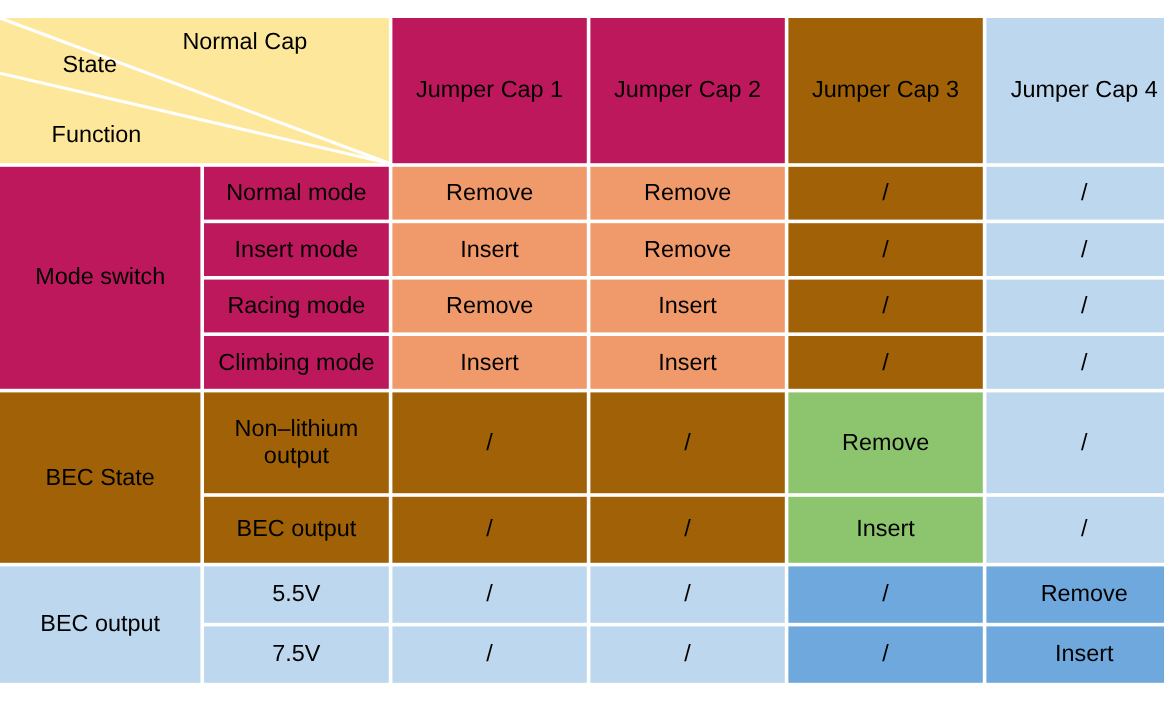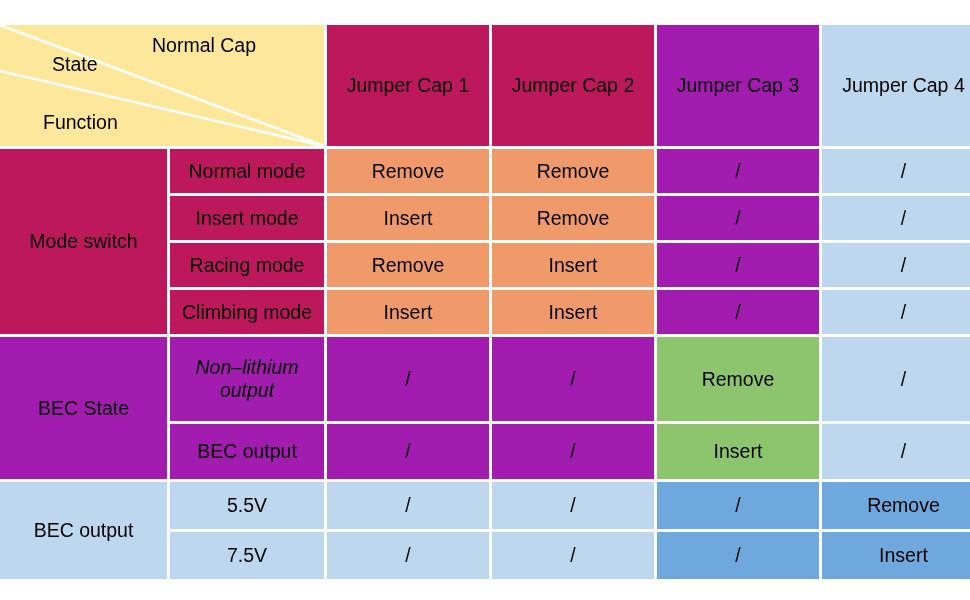--- a/index.html
+++ b/index.html
@@ -10,21 +10,21 @@
   body {
     width: 970px;
     height: 600px;
     font-family: "Liberation Sans", sans-serif;
     overflow: hidden;
   }
 
   #table-wrap {
     position: absolute;
     left: 0px;
-    top: 25px;
+    top: 15px;
     width: 970px;
     height: 494px;
     border-radius: 14px;
   }
 
   table.jumper-table {
     border-collapse: separate;
     border-spacing: 3px;
     width: 970px;
     height: 553px;
@@ -39,21 +39,21 @@
     font-size: 19.5px;
     color: #000000;
     line-height: 1.18;
     overflow: hidden;
   }
 
   
   .c-yellow      { background: #fde79a; }
   .c-peach       { background: #be185d; }
   .c-orange      { background: #f0996a; }
-  .c-green-lt    { background: #a21caf; }
+  .c-green-lt    { background: #a16207; }
   .c-green-dk    { background: #8cc56e; }
   .c-blue-lt     { background: #bdd7ee; }
   .c-blue-dk     { background: #6fa8dc; }
 
   
   td.corner-cell {
     position: relative;
     padding: 0;
   }
   .corner-svg {
@@ -67,21 +67,21 @@
     position: absolute;
     font-size: 19.5px;
     color: #000;
     white-space: nowrap;
   }
   .corner-lbl.state    { left: 52px;  top: 28px; }
   .corner-lbl.jumper   { left: 152px; top: 9px; }
   .corner-lbl.function { left: 43px;  top: 86px; }
 
   .slash { font-size: 19.5px; }
-  .two-line { line-height: 1.15; font-style: italic; }
+  .two-line { line-height: 1.15; }
 </style>
 </head>
 <body>
 
 <div id="table-wrap">
   <table class="jumper-table">
     <colgroup>
       <col style="width:167px">
       <col style="width:154px">
       <col style="width:162px">

